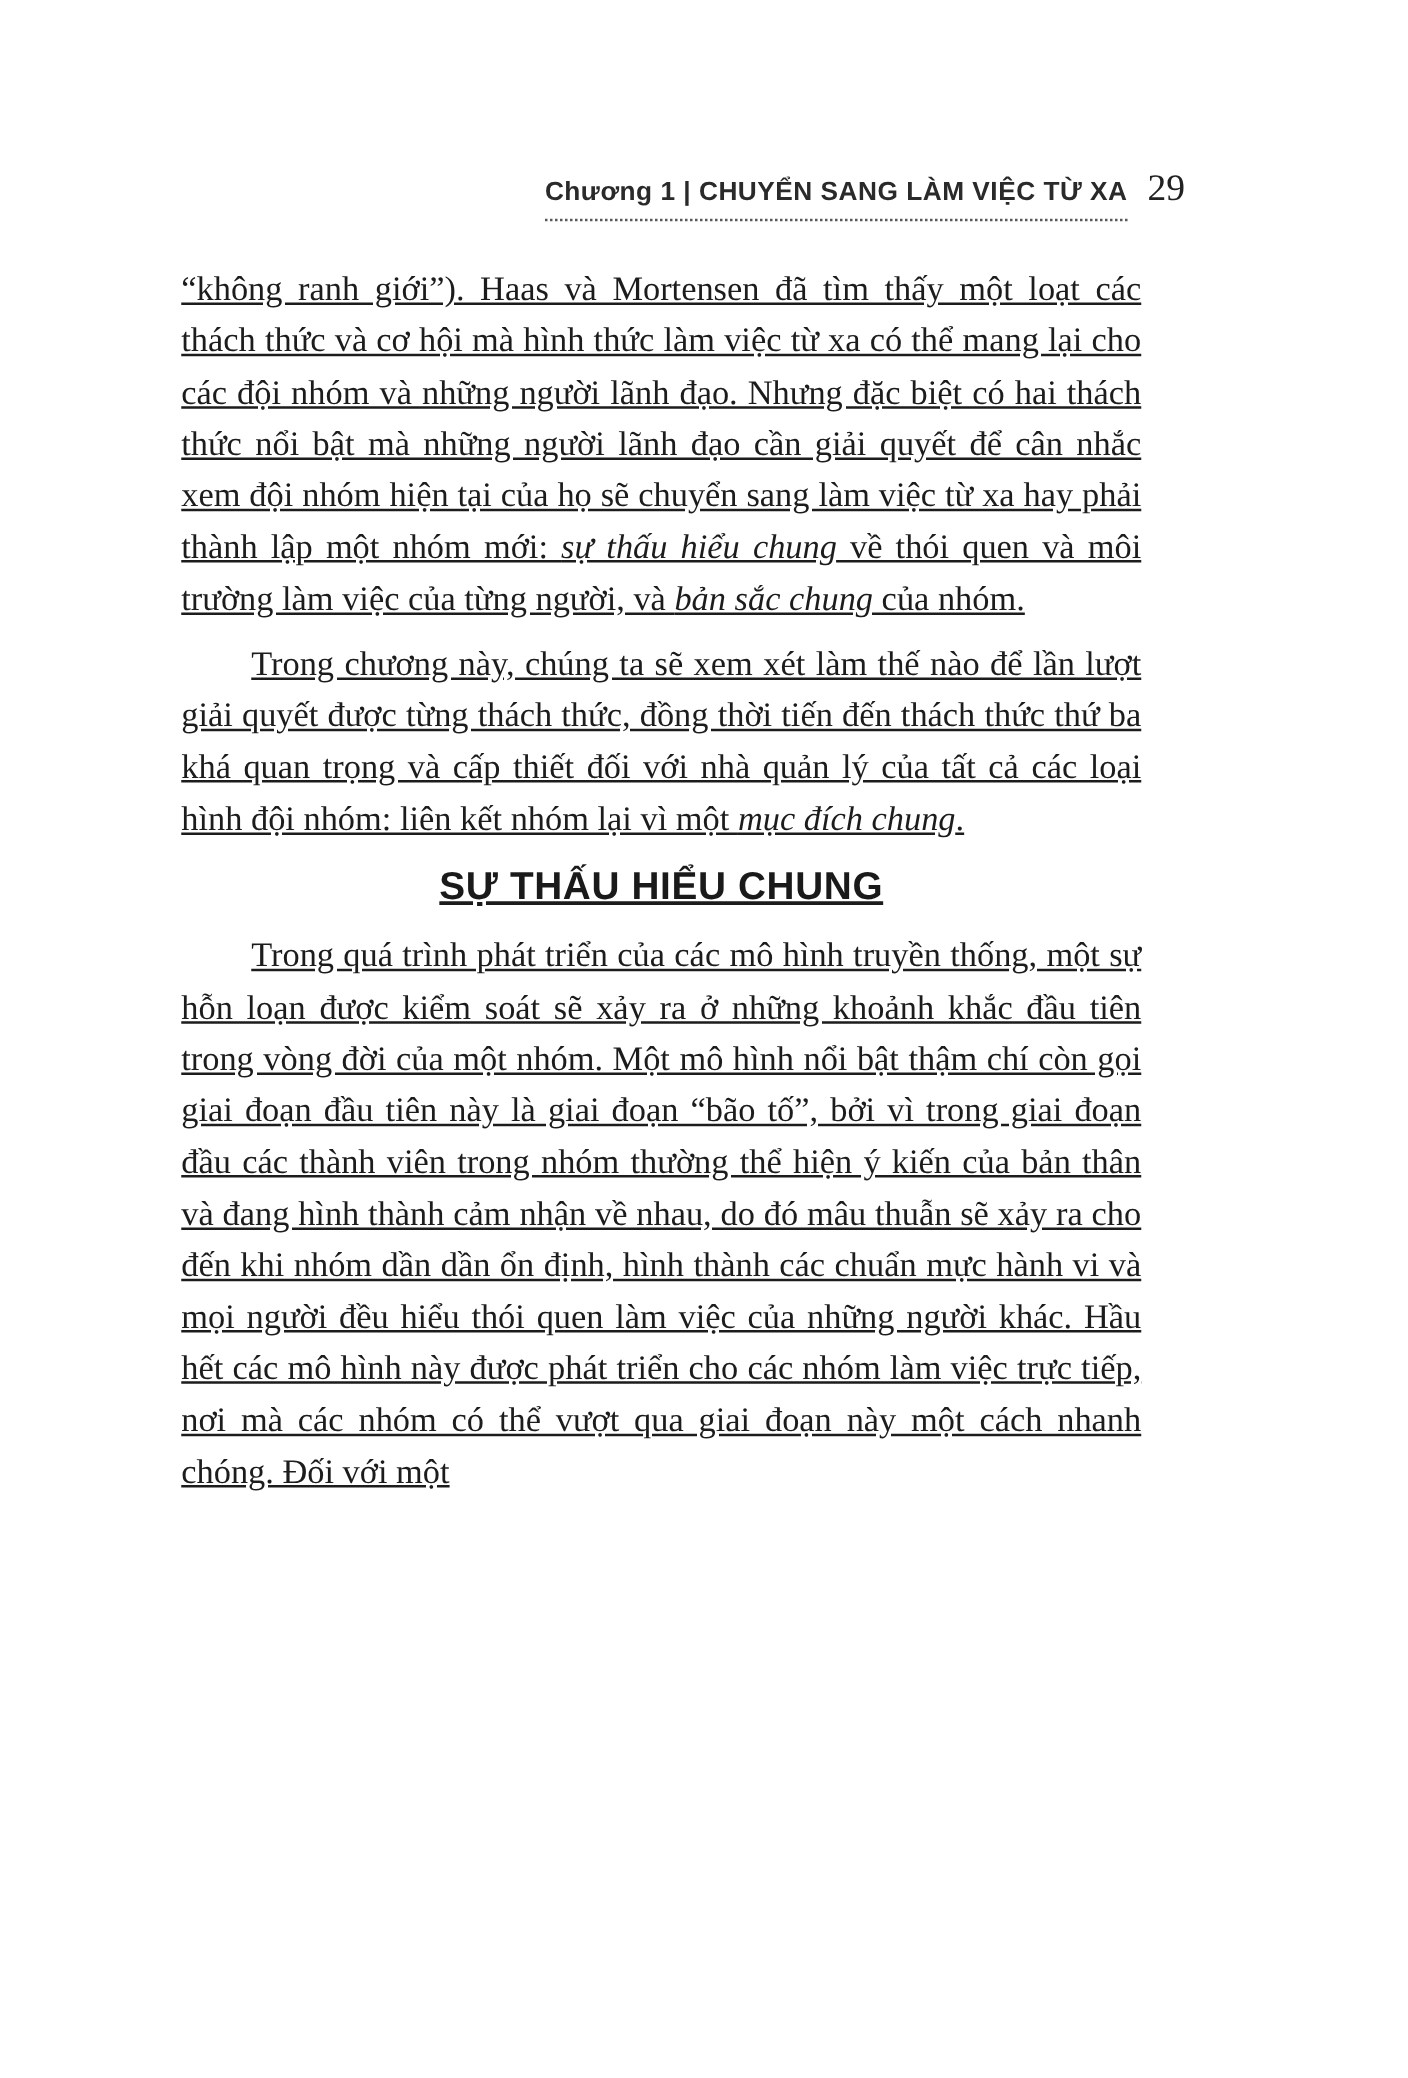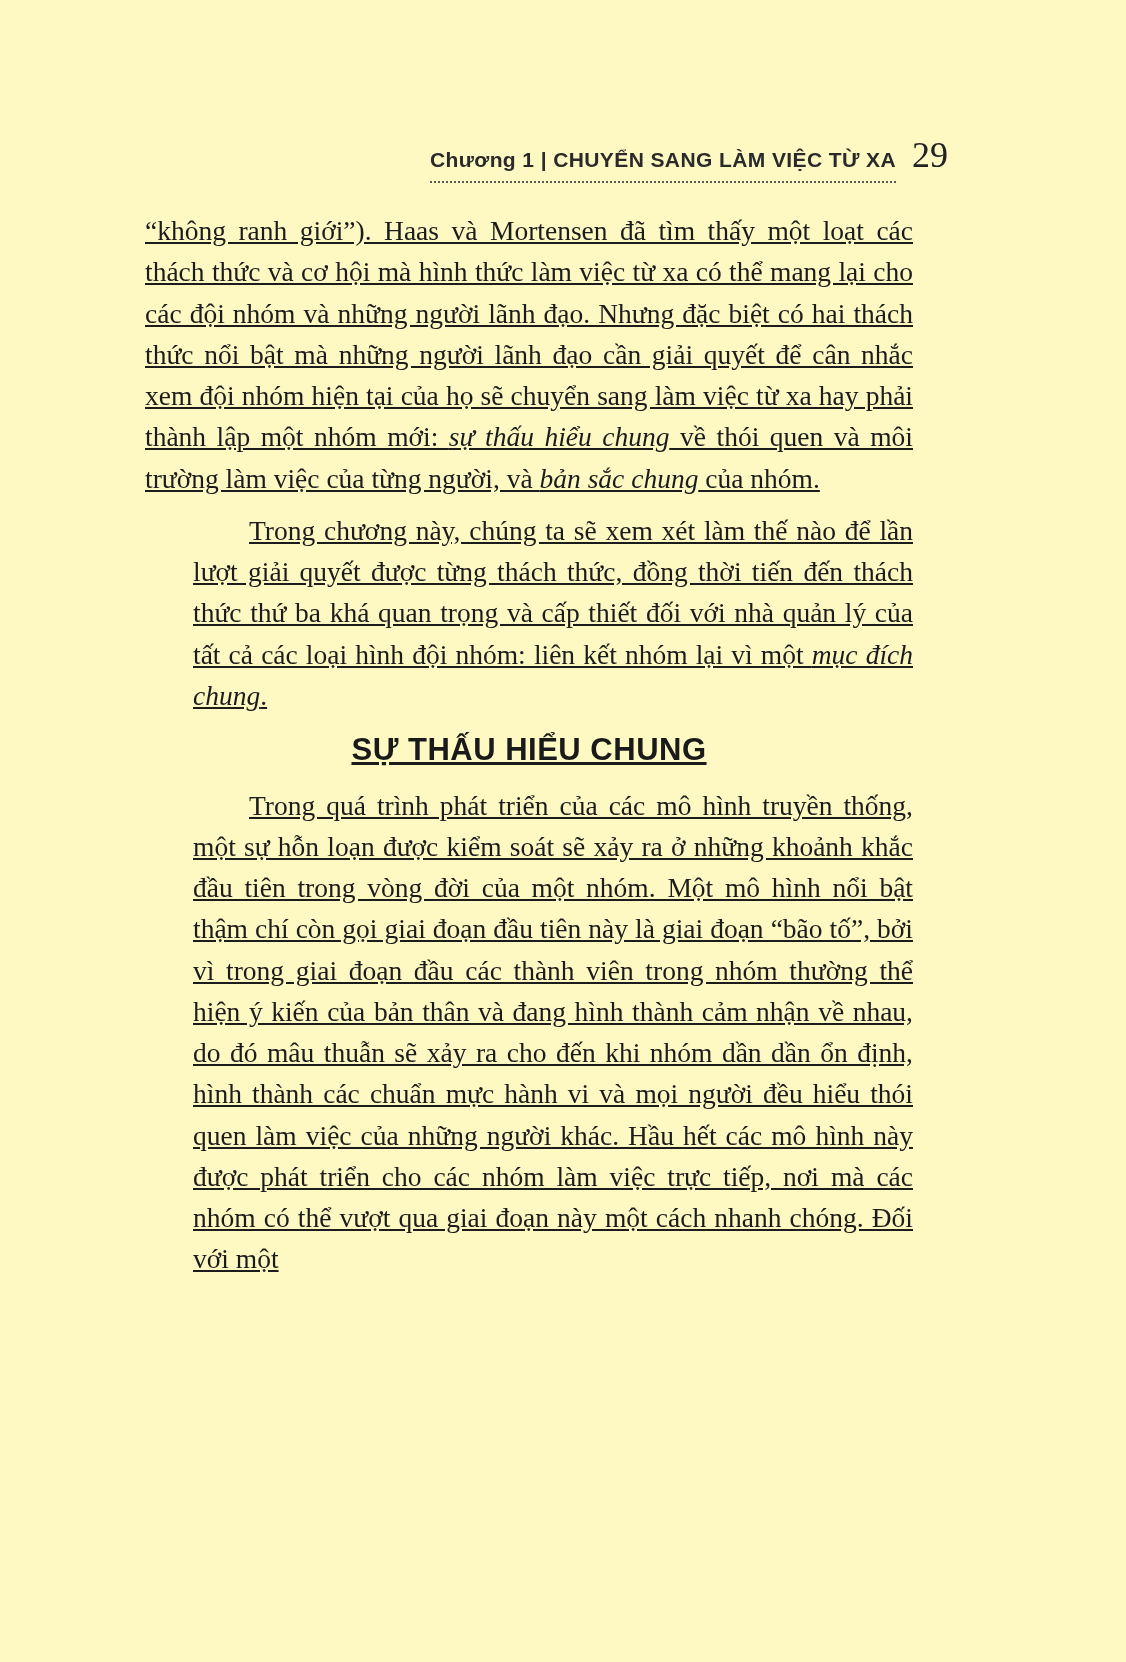--- a/index.html
+++ b/index.html
@@ -5,21 +5,21 @@
   html, body {
     margin: 0;
     padding: 0;
     background: #e8e8e8;
   }
   .page {
     position: relative;
     width: 1126px;
     height: 1662px;
     margin: 0 auto;
-    background: #fef9c3;
+    background: #ffffff;
     font-family: "Liberation Serif", serif;
     color: #1c1c1c;
     overflow: hidden;
   }
   .running-header {
     position: absolute;
     top: 134px;
     left: 0;
     right: 178px;
     display: flex;
@@ -32,39 +32,38 @@
     font-size: 21px;
     font-weight: 600;
     letter-spacing: 0.4px;
     color: #2a2a2a;
     border-bottom: 2px dotted #5a5a5a;
     padding-bottom: 9px;
     white-space: nowrap;
   }
   .page-number {
     font-family: "Liberation Serif", serif;
-    font-size: 36px;
+    font-size: 30px;
     color: #222222;
   }
   .content {
     position: absolute;
     top: 210px;
     left: 145px;
     width: 768px;
     font-size: 27.5px;
     line-height: 1.50;
     text-align: justify;
     text-decoration: underline;
   }
   .content p {
     margin: 0 0 11px 0;
   }
   .content p.indent {
     text-indent: 56px;
-    margin-left: 48px;
   }
   .em {
     font-style: italic;
   }
   .section-heading {
     font-family: "Liberation Sans", sans-serif;
     font-weight: 600;
     font-size: 31px;
     letter-spacing: 0.5px;
     text-align: center;

